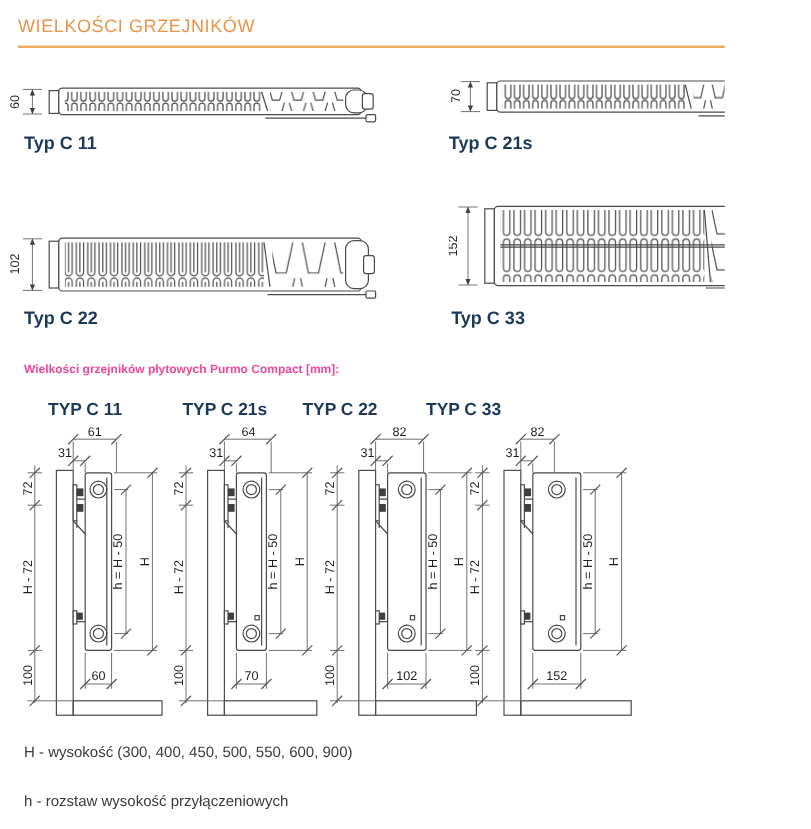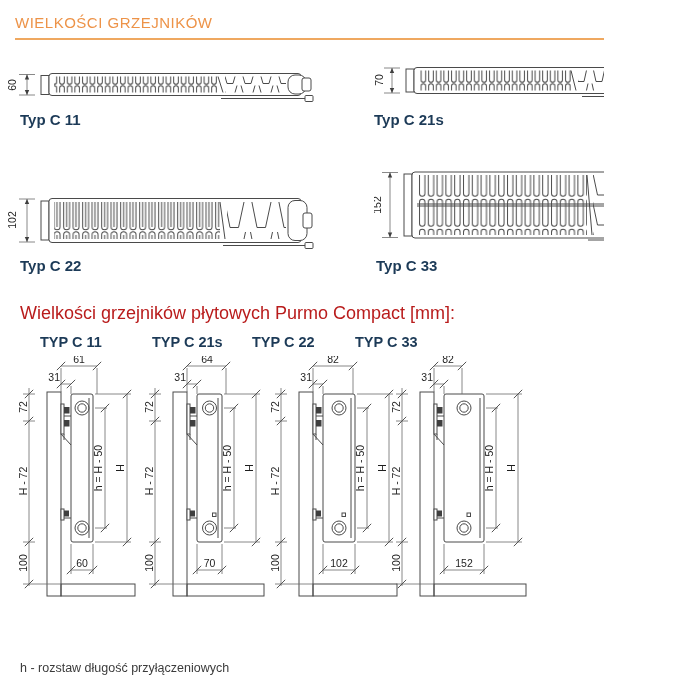--- a/index.html
+++ b/index.html
@@ -1,21 +1,21 @@
 <!DOCTYPE html>
 <html><head>
 <meta charset="utf-8">
 <style>
   html,body{margin:0;padding:0;background:#fff}
   .page{position:relative;width:604px;height:691px;background:#ffffff;font-family:"Liberation Sans",sans-serif;overflow:hidden}
   .title{position:absolute;left:15px;top:14px;font-size:15px;letter-spacing:.5px;color:#ED9348;font-weight:400}
   .rule{position:absolute;left:15px;top:38px;width:646px;height:2px;background:#EFA860}
   .typlabel{position:absolute;font-size:15px;font-weight:700;color:#1C3A57}
   .colhead{position:absolute;font-size:14.5px;font-weight:700;color:#1C3A57}
-  .subhead{position:absolute;left:20px;top:303px;font-size:18px;font-weight:400;color:#b91c1c}
+  .subhead{position:absolute;left:20px;top:303px;font-size:10px;font-weight:700;color:#ec4899}
   .legend{position:absolute;left:20px;font-size:12.5px;color:#3b3b3b}
   svg.fig{position:absolute}
   svg text{font-family:"Liberation Sans",sans-serif}
   .s{stroke:#4a4a4a;fill:none;stroke-width:1}
   .sw{stroke:#4a4a4a;fill:#fff;stroke-width:1}
   .sf{fill:#3f3f3f;stroke:none}
   .dl{stroke:#6b6b6b;stroke-width:.8;fill:none}
   .dls{stroke:#555;stroke-width:1;fill:none}
   .dt{font-size:10.5px;fill:#1e1e1e}
 </style>
@@ -312,15 +312,16 @@
       <use href="#tk" x="124" y="38"></use>
         <use href="#tk" x="124" y="186"></use>
       <text class="dt" transform="rotate(-90)" text-anchor="middle" x="-112" y="121">H</text>
       <path class="dl" d="M50 188 V218 M90 188 V218 M50 214 H90"></path>
       <use href="#tk" x="50" y="214"></use>
         <use href="#tk" x="90" y="214"></use>
       <text class="dt" text-anchor="middle" x="70" y="211">152</text>
     </g>
   </svg>
 
-  <div class="legend" style="top:661px">h - rozstaw długość przyłączeniowych</div>
+  <div class="legend" style="top:620px">H - wysokość (300, 400, 450, 500, 550, 600, 900)</div>
+  <div class="legend" style="top:661px">h - rozstaw wysokość przyłączeniowych</div>
 
 </div>
 
 </body></html>

